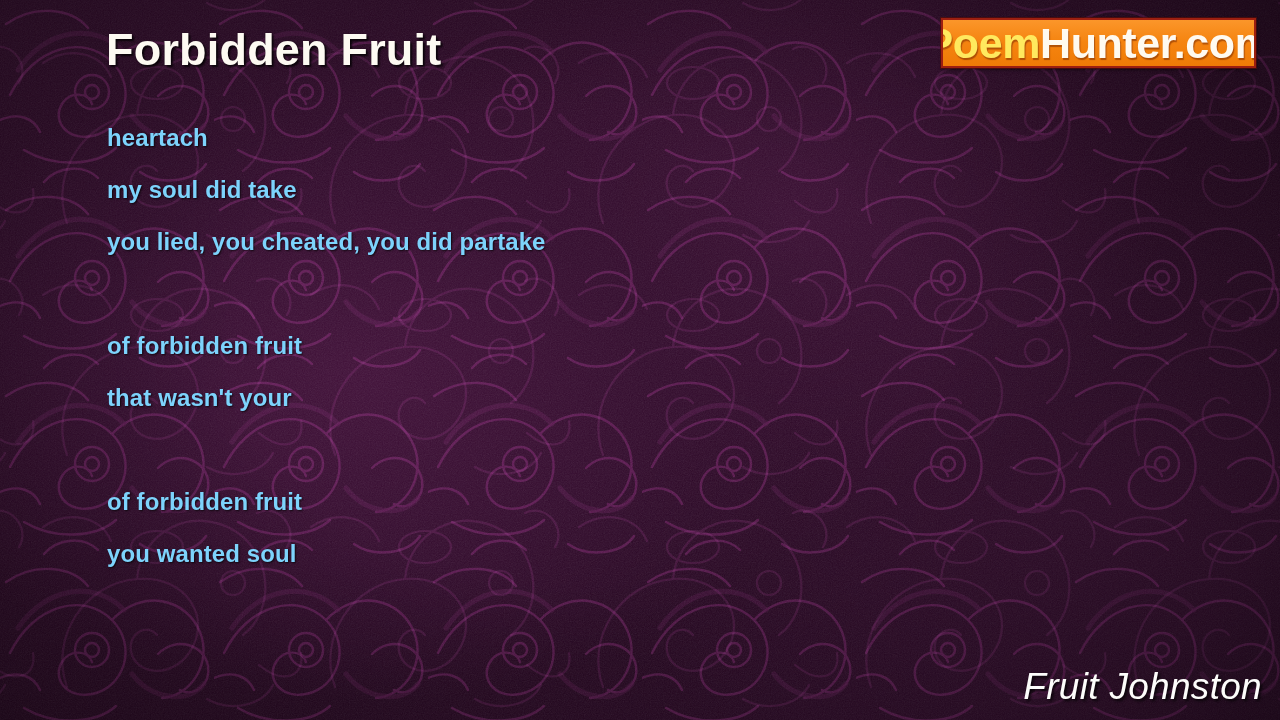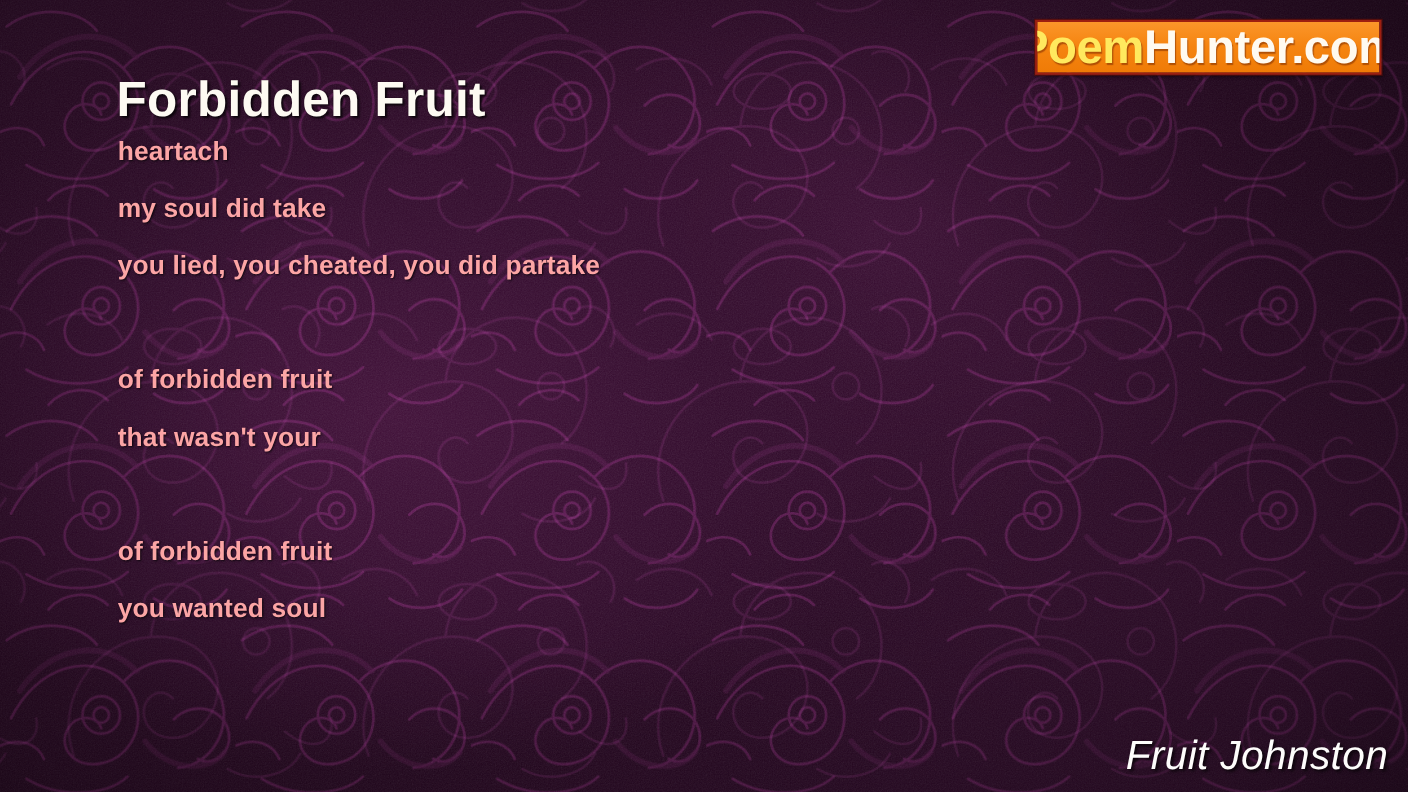--- a/index.html
+++ b/index.html
@@ -57,21 +57,20 @@
   .poem-title {
     position: absolute;
     left: 106px;
     top: 24px;
     font-size: 45px;
     font-weight: bold;
     letter-spacing: 0.2px;
     color: #fdfaf2;
     text-shadow: 2px 2px 2px rgba(0,0,0,0.75), 0 0 1px rgba(0,0,0,0.5);
     white-space: nowrap;
-    margin-top: 40px;
   }
 
   
   .logo {
     position: absolute;
     left: 941px;
     top: 18px;
     width: 315px;
     height: 50px;
     background: linear-gradient(180deg, #fb962a 0%, #f58410 48%, #ef7b06 100%);
@@ -97,21 +96,21 @@
   
   .poem-body {
     position: absolute;
     left: 107px;
     top: 112px;
     width: 780px;
   }
   .poem-line {
     font-size: 24px;
     font-weight: bold;
-    color: #fca5a5;
+    color: #7dd3fc;
     line-height: 52px;
     height: 52px;
     letter-spacing: 0.1px;
     white-space: pre;
     text-shadow: 1px 1px 2px rgba(0,0,0,0.72);
   }
   .poem-line.blank {
     height: 52px;
   }
 

